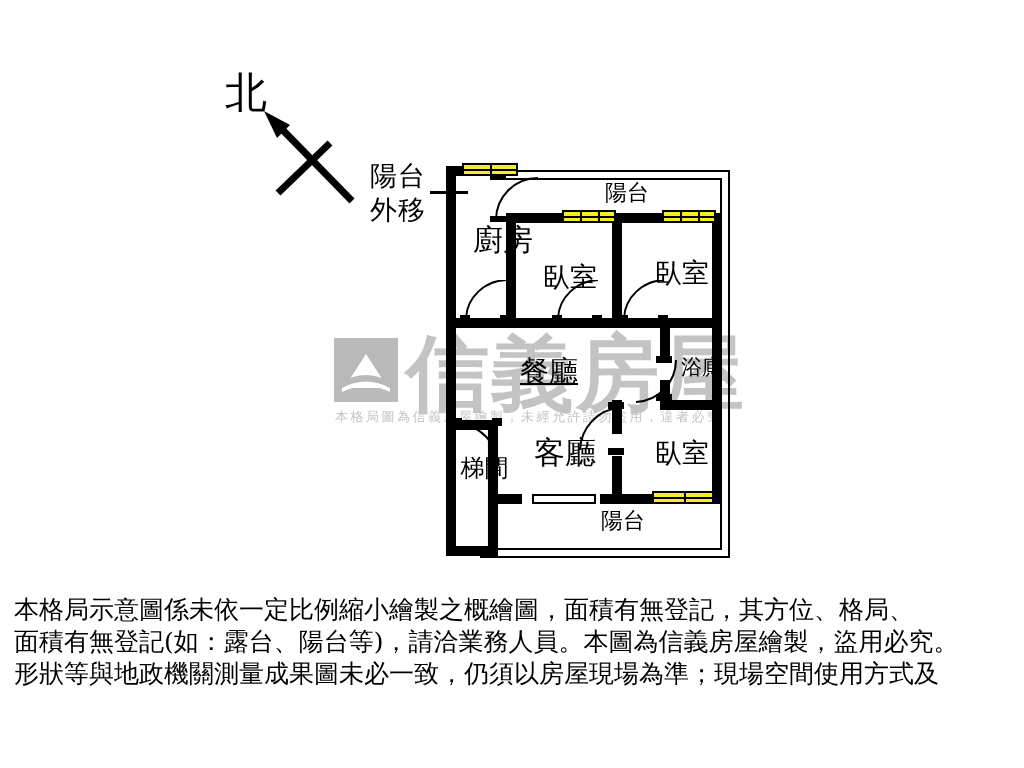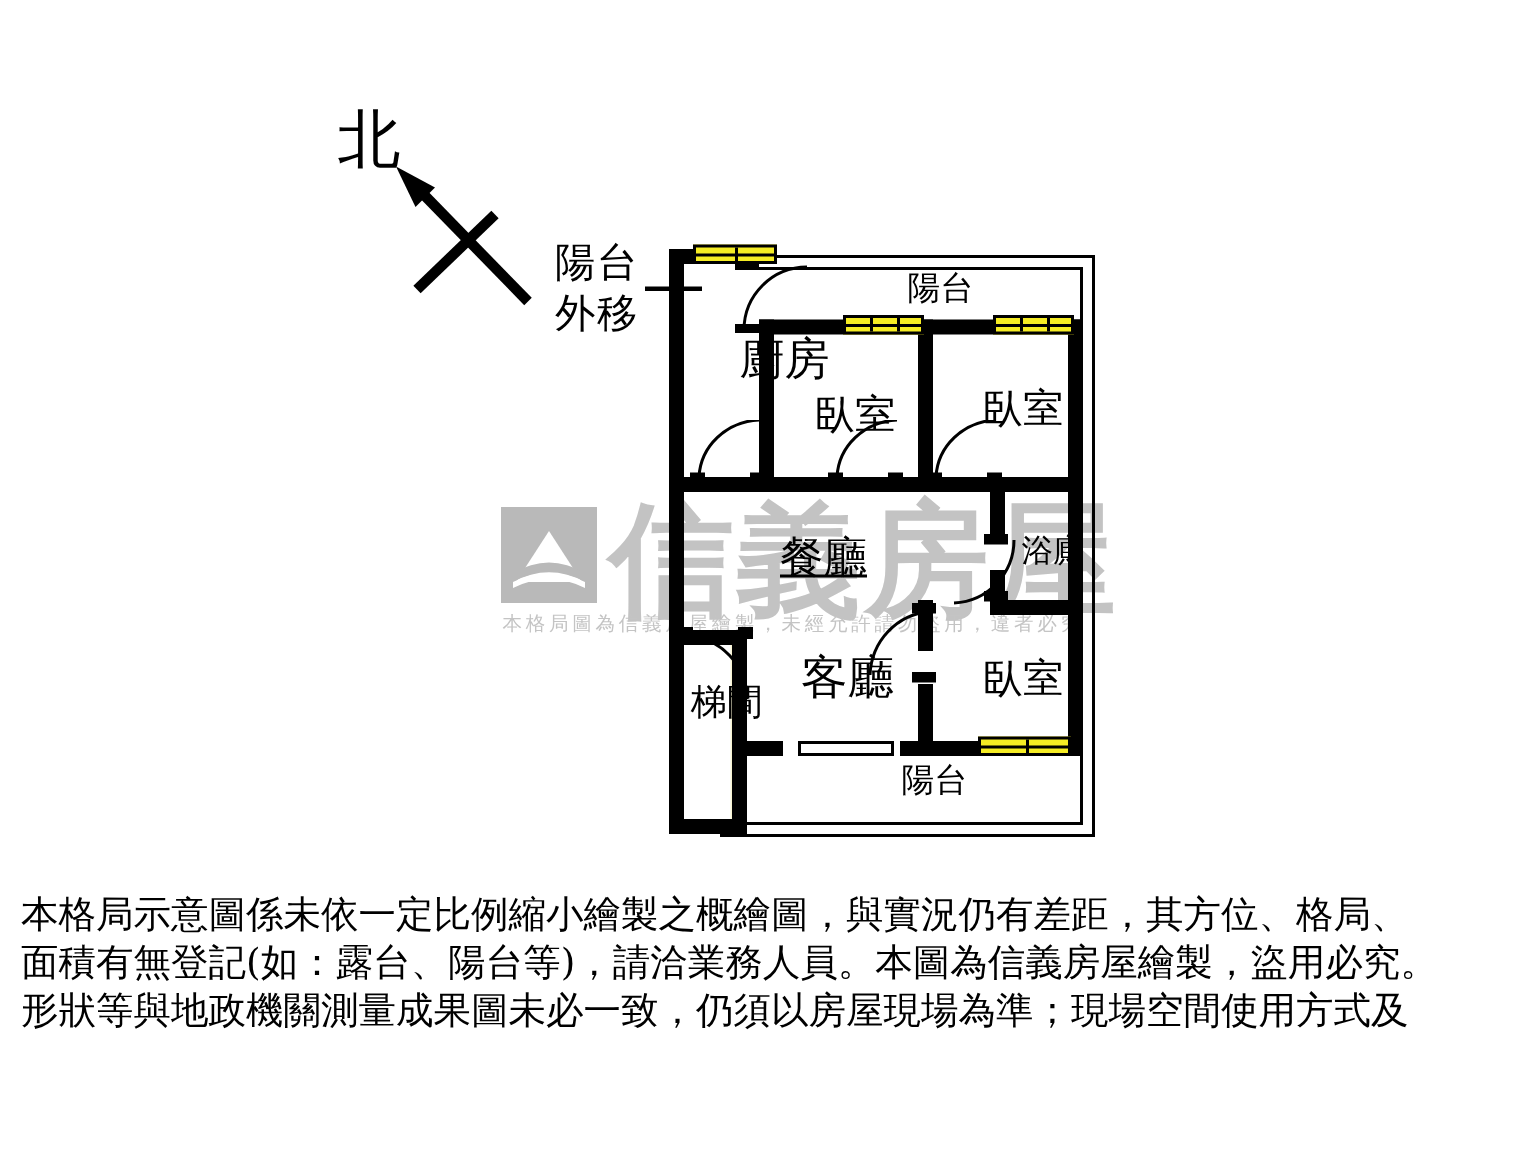--- a/index.html
+++ b/index.html
@@ -208,21 +208,21 @@
     </svg>
     <div class="jamb" style="left:608px;top:402px;width:16px;height:7px;"></div>
     <div class="jamb" style="left:608px;top:448px;width:16px;height:7px;"></div>
 
     <svg class="doorswing" style="left:456px;top:424px;width:44px;height:44px;" viewBox="0 0 44 44">
       <path d="M2 0 A42 42 0 0 1 42 42" fill="none" stroke="#000" stroke-width="2"></path>
     </svg>
     <div class="jamb" style="left:452px;top:418px;width:10px;height:8px;"></div>
     <div class="jamb" style="left:492px;top:418px;width:10px;height:8px;"></div>
 
-    <div class="room-label" style="left:466px;top:222px;width:44px;font-size:30px;line-height:36px;margin-left:20px;">
+    <div class="room-label" style="left:466px;top:222px;width:44px;font-size:30px;line-height:36px;">
       <span style="display:inline-block;width:30px;word-break:break-all;">廚房</span>
     </div>
 
     <div class="room-label" style="left:528px;top:262px;width:84px;font-size:27px;line-height:30px;">臥室</div>
 
     <div class="room-label" style="left:640px;top:258px;width:84px;font-size:27px;line-height:30px;">臥室</div>
 
     <div class="room-label" style="left:503px;top:354px;width:92px;font-size:29px;line-height:34px;text-decoration:underline;">餐廳</div>
 
     <div class="room-label" style="left:672px;top:355px;width:60px;font-size:21px;line-height:24px;">浴廁</div>
@@ -235,18 +235,18 @@
       <span style="display:inline-block;width:25px;word-break:break-all;">梯間</span>
     </div>
 
     <div class="room-label" style="left:594px;top:180px;width:66px;font-size:22px;line-height:26px;">陽台</div>
 
     <div class="room-label" style="left:590px;top:508px;width:66px;font-size:22px;line-height:26px;">陽台</div>
 
   </div>
 
   <div class="disclaimer">
-    <div>本格局示意圖係未依一定比例縮小繪製之概繪圖，與實況仍有差距，其方位、格局、</div>
+    <div>本格局示意圖係未依一定比例縮小繪製之概繪圖，面積有無登記，其方位、格局、</div>
     <div>面積有無登記(如：露台、陽台等)，請洽業務人員。本圖為信義房屋繪製，盜用必究。</div>
     <div>形狀等與地政機關測量成果圖未必一致，仍須以房屋現場為準；現場空間使用方式及</div>
   </div>
 
 </div>
 
 </body></html>

